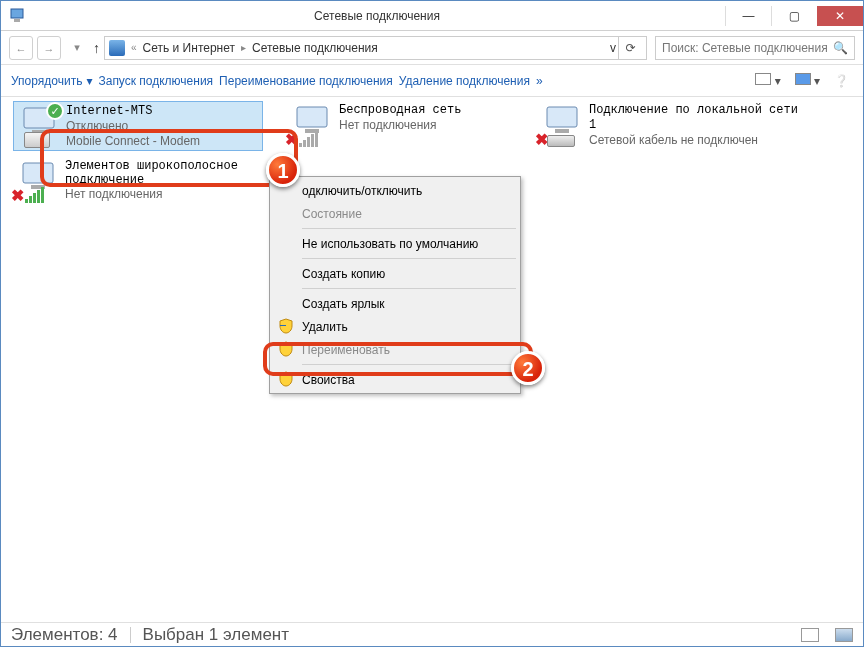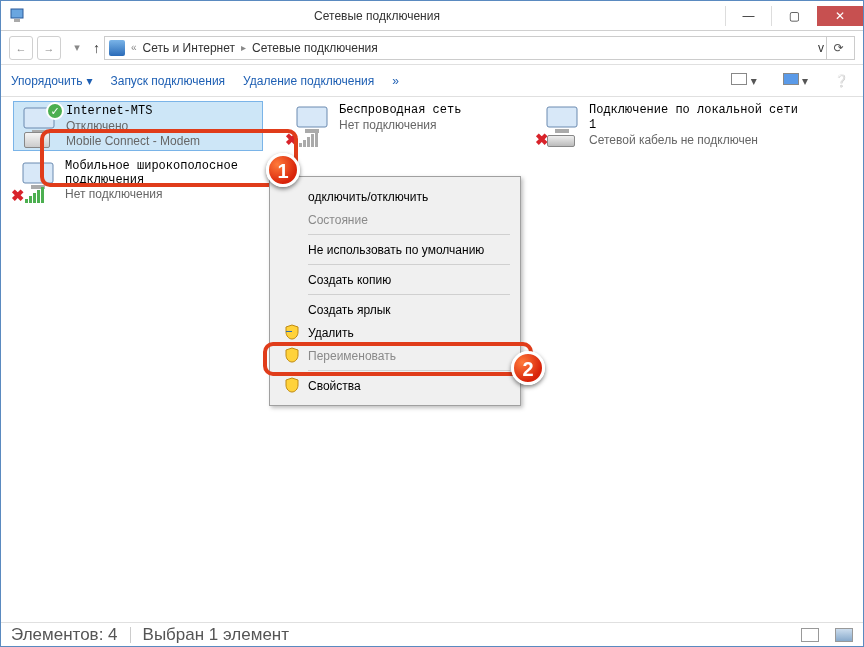--- a/index.html
+++ b/index.html
@@ -18,21 +18,21 @@
   .navbar { height: 34px; display: flex; align-items: center; padding: 0 8px; gap: 4px; border-bottom: 1px solid #e0e0e0; }
   .nav-btn { width: 24px; height: 24px; border: 1px solid #d0d0d0; border-radius: 3px; display: flex; align-items: center; justify-content: center; color: #888; font-size: 11px; }
   .up-btn { color: #333; border: none; font-size: 14px; }
   .breadcrumb { flex: 1; height: 24px; border: 1px solid #ccc; display: flex; align-items: center; padding: 0 4px; font-size: 12px; color: #333; gap: 2px; }
   .breadcrumb .sep { color: #888; font-size: 10px; padding: 0 4px; }
   .bc-icon { width: 16px; height: 16px; background: linear-gradient(#7ab4e8,#2a6bb8); border-radius: 2px; display: inline-block; position: relative; }
   .refresh { width: 24px; height: 24px; display: flex; align-items: center; justify-content: center; border-left: 1px solid #ccc; color: #555; }
   .searchbox { width: 200px; height: 24px; border: 1px solid #ccc; display: flex; align-items: center; padding: 0 6px; font-size: 12px; color: #777; margin-left: 4px; gap: 4px; }
   .searchbox .sicon { margin-left: auto; }
   
-  .toolbar { height: 32px; display: flex; align-items: center; padding: 0 10px; gap: 18px; font-size: 12px; color: #1e5fb3; border-bottom: 1px solid #e0e0e0; }
+  .toolbar { height: 32px; display: flex; align-items: center; padding: 0 10px; gap: 6px; font-size: 12px; color: #1e5fb3; border-bottom: 1px solid #e0e0e0; }
   .toolbar .menu-item { display: flex; align-items: center; gap: 4px; cursor: default; }
   .toolbar .spacer { flex: 1; }
   .toolbar .ricon { color: #555; padding: 0 4px; }
   
   .content { position: relative; height: 520px; padding: 6px 12px; }
   
   .conn-item { position: absolute; width: 250px; height: 50px; display: flex; align-items: flex-start; padding: 2px 4px; }
   .conn-item.selected { background: #cde6f7; border: 1px solid #7ab4e8; }
   .conn-icon { width: 44px; height: 44px; position: relative; flex-shrink: 0; }
   .conn-lines { margin-left: 4px; font-size: 12px; line-height: 15px; }
@@ -50,21 +50,21 @@
   .modem { position: absolute; bottom: 0; left: 6px; width: 26px; height: 16px; background: linear-gradient(#f5f5f5,#ccc); border: 1px solid #888; border-radius: 2px; }
   .cable-plug { position: absolute; bottom: 0; left: 6px; width: 28px; height: 12px; background: linear-gradient(#eee,#bbb); border: 1px solid #888; border-radius: 2px; }
   
   .highlight-1 { position: absolute; top: 128px; left: 39px; width: 258px; height: 58px; border: 4px solid #e03c1a; border-radius: 10px; pointer-events: none; z-index: 5; }
   .highlight-2 { position: absolute; top: 341px; left: 262px; width: 270px; height: 34px; border: 4px solid #e03c1a; border-radius: 10px; pointer-events: none; z-index: 20; }
   
   .callout { position: absolute; width: 34px; height: 34px; border-radius: 50%; background: radial-gradient(circle at 30% 30%, #ff7a3a, #d8230a 70%); border: 3px solid #fff; box-shadow: 0 2px 4px rgba(0,0,0,0.5); color: #fff; font-size: 20px; font-weight: bold; text-align: center; line-height: 30px; z-index: 30; }
   .c1 { top: 152px; left: 265px; }
   .c2 { top: 350px; left: 510px; }
   
-  .context-menu { position: absolute; top: 175px; left: 268px; width: 252px; background: #f0f0f0; border: 1px solid #a0a0a0; box-shadow: 2px 2px 4px rgba(0,0,0,0.25); font-size: 12px; z-index: 10; padding: 8px; }
+  .context-menu { position: absolute; top: 175px; left: 268px; width: 252px; background: #f0f0f0; border: 1px solid #a0a0a0; box-shadow: 2px 2px 4px rgba(0,0,0,0.25); font-size: 12px; z-index: 10; padding: 2px; }
   .cm-item { height: 23px; display: flex; align-items: center; padding-left: 30px; color: #000; position: relative; }
   .cm-item.disabled { color: #8a8a8a; }
   .cm-sep { height: 1px; background: #d0d0d0; margin: 3px 2px 3px 30px; }
   .cm-shield { position: absolute; left: 6px; top: 3px; width: 16px; height: 16px; }
   
   .statusbar { position: absolute; bottom: 0; left: 0; right: 0; height: 24px; border-top: 1px solid #e0e0e0; display: flex; align-items: center; padding: 0 10px; font-size: 17px; color: #555; gap: 12px; }
   .statusbar .vsep { width: 1px; height: 16px; background: #ccc; }
   .statusbar .spacer { flex: 1; }
   .view-ic { width: 18px; height: 14px; border: 1px solid #999; margin-left: 4px; }
   
@@ -98,28 +98,33 @@
     <div class="breadcrumb">
       <span class="bc-icon"></span>
       <span class="sep">«</span>
       <span>Сеть и Интернет</span>
       <span class="sep">▸</span>
       <span>Сетевые подключения</span>
       <span style="flex:1"></span>
       <span>v</span>
       <span class="refresh">⟳</span>
     </div>
+    <div class="searchbox">
+      <span>Поиск: Сетевые подключения</span>
+      <span class="sicon">🔍</span>
+    </div>
   </div>
 
   <div class="toolbar">
     <div class="menu-item">
         <span>Упорядочить</span>
         <span>▾</span>
       </div>
     <div class="menu-item">Запуск подключения</div>
+    <div class="menu-item">Переименование подключения</div>
     <div class="menu-item">Удаление подключения</div>
     <div class="menu-item">»</div>
     <div class="spacer"></div>
     <div class="ricon"><span class="mini-ic"></span> ▾</div>
     <div class="ricon"><span class="mini-ic" style="background:#5a9ae8"></span> ▾</div>
     <div class="ricon" style="color:#2a6bb8">❔</div>
   </div>
 
   <div class="content">
 
@@ -184,21 +189,21 @@
         <div class="overlay-x">✖</div>
         <div class="signal-bars">
             <span class="b1"></span>
             <span class="b2"></span>
             <span class="b3"></span>
             <span class="b4"></span>
             <span class="b5"></span>
           </div>
       </div>
       <div class="conn-lines">
-        <div class="l1" style="line-height:14px">Мобильное широкополосное подключения</div>
+        <div class="l1" style="line-height:14px">Элементов широкополосное подключение</div>
         <div class="l2">Нет подключения</div>
       </div>
     </div>
 
   </div>
 
   <div class="context-menu">
     <div class="cm-item">одключить/отключить</div>
     <div class="cm-item disabled">Состояние</div>
     <div class="cm-sep"></div>

